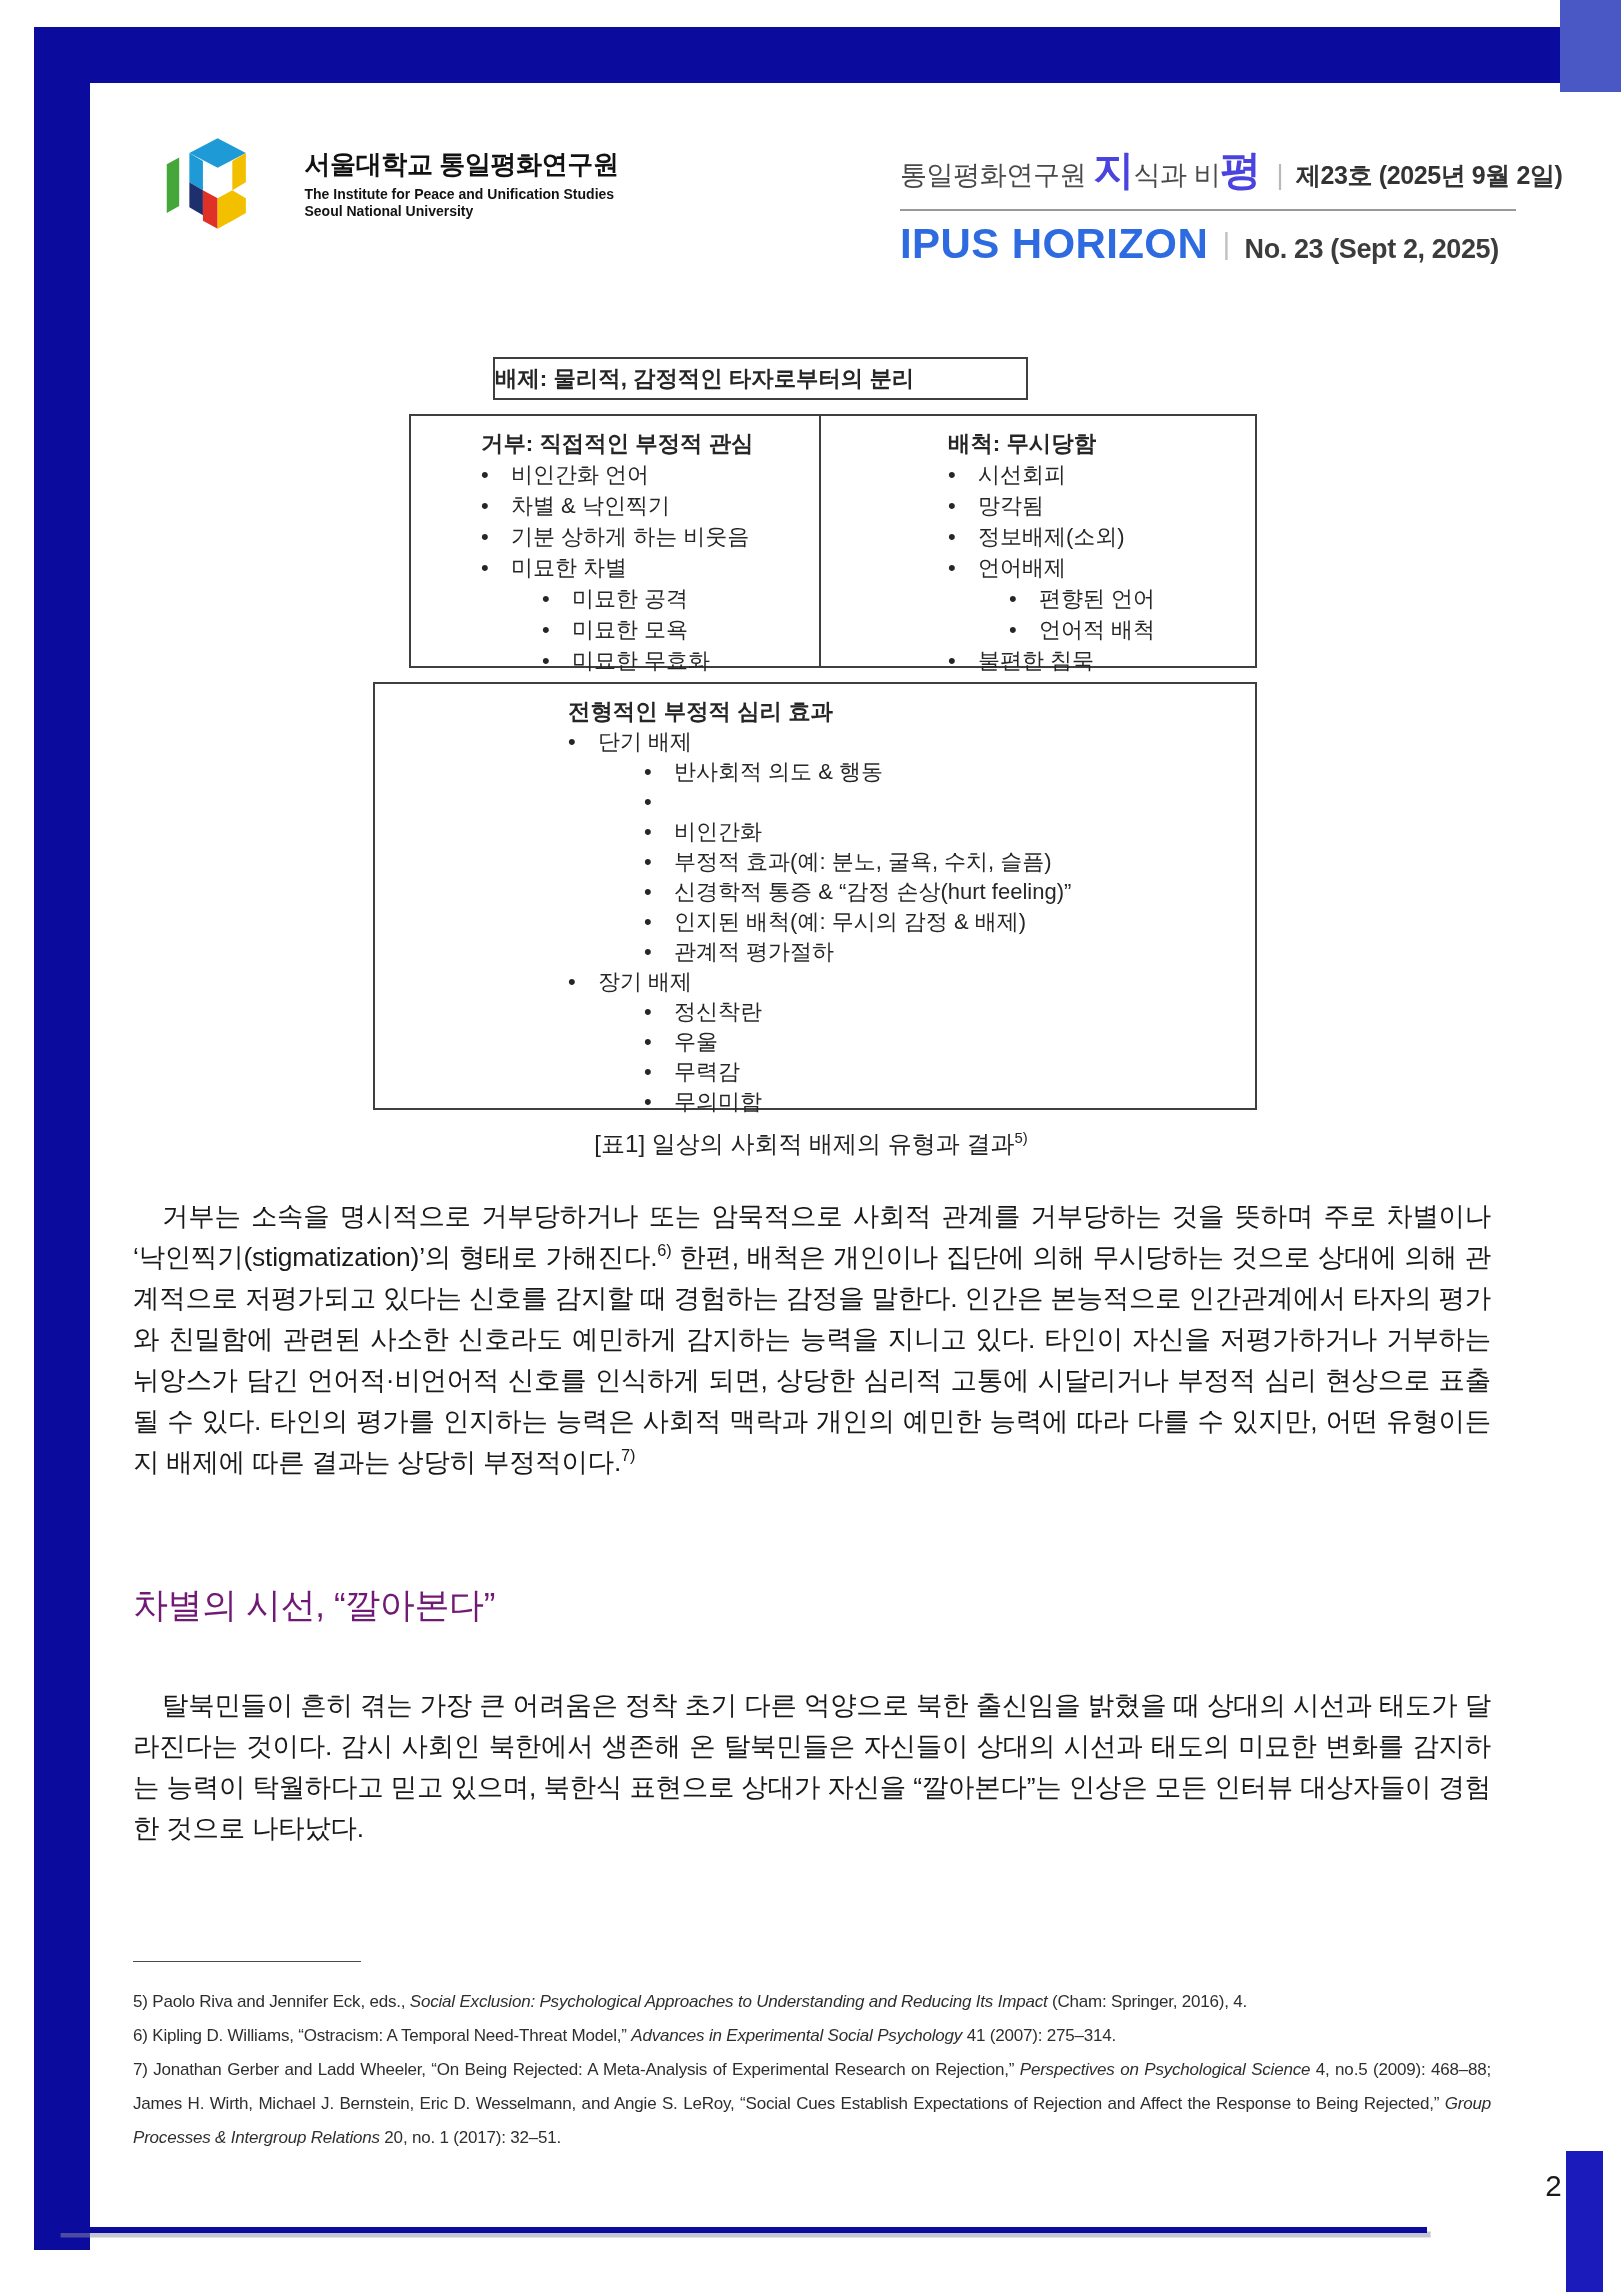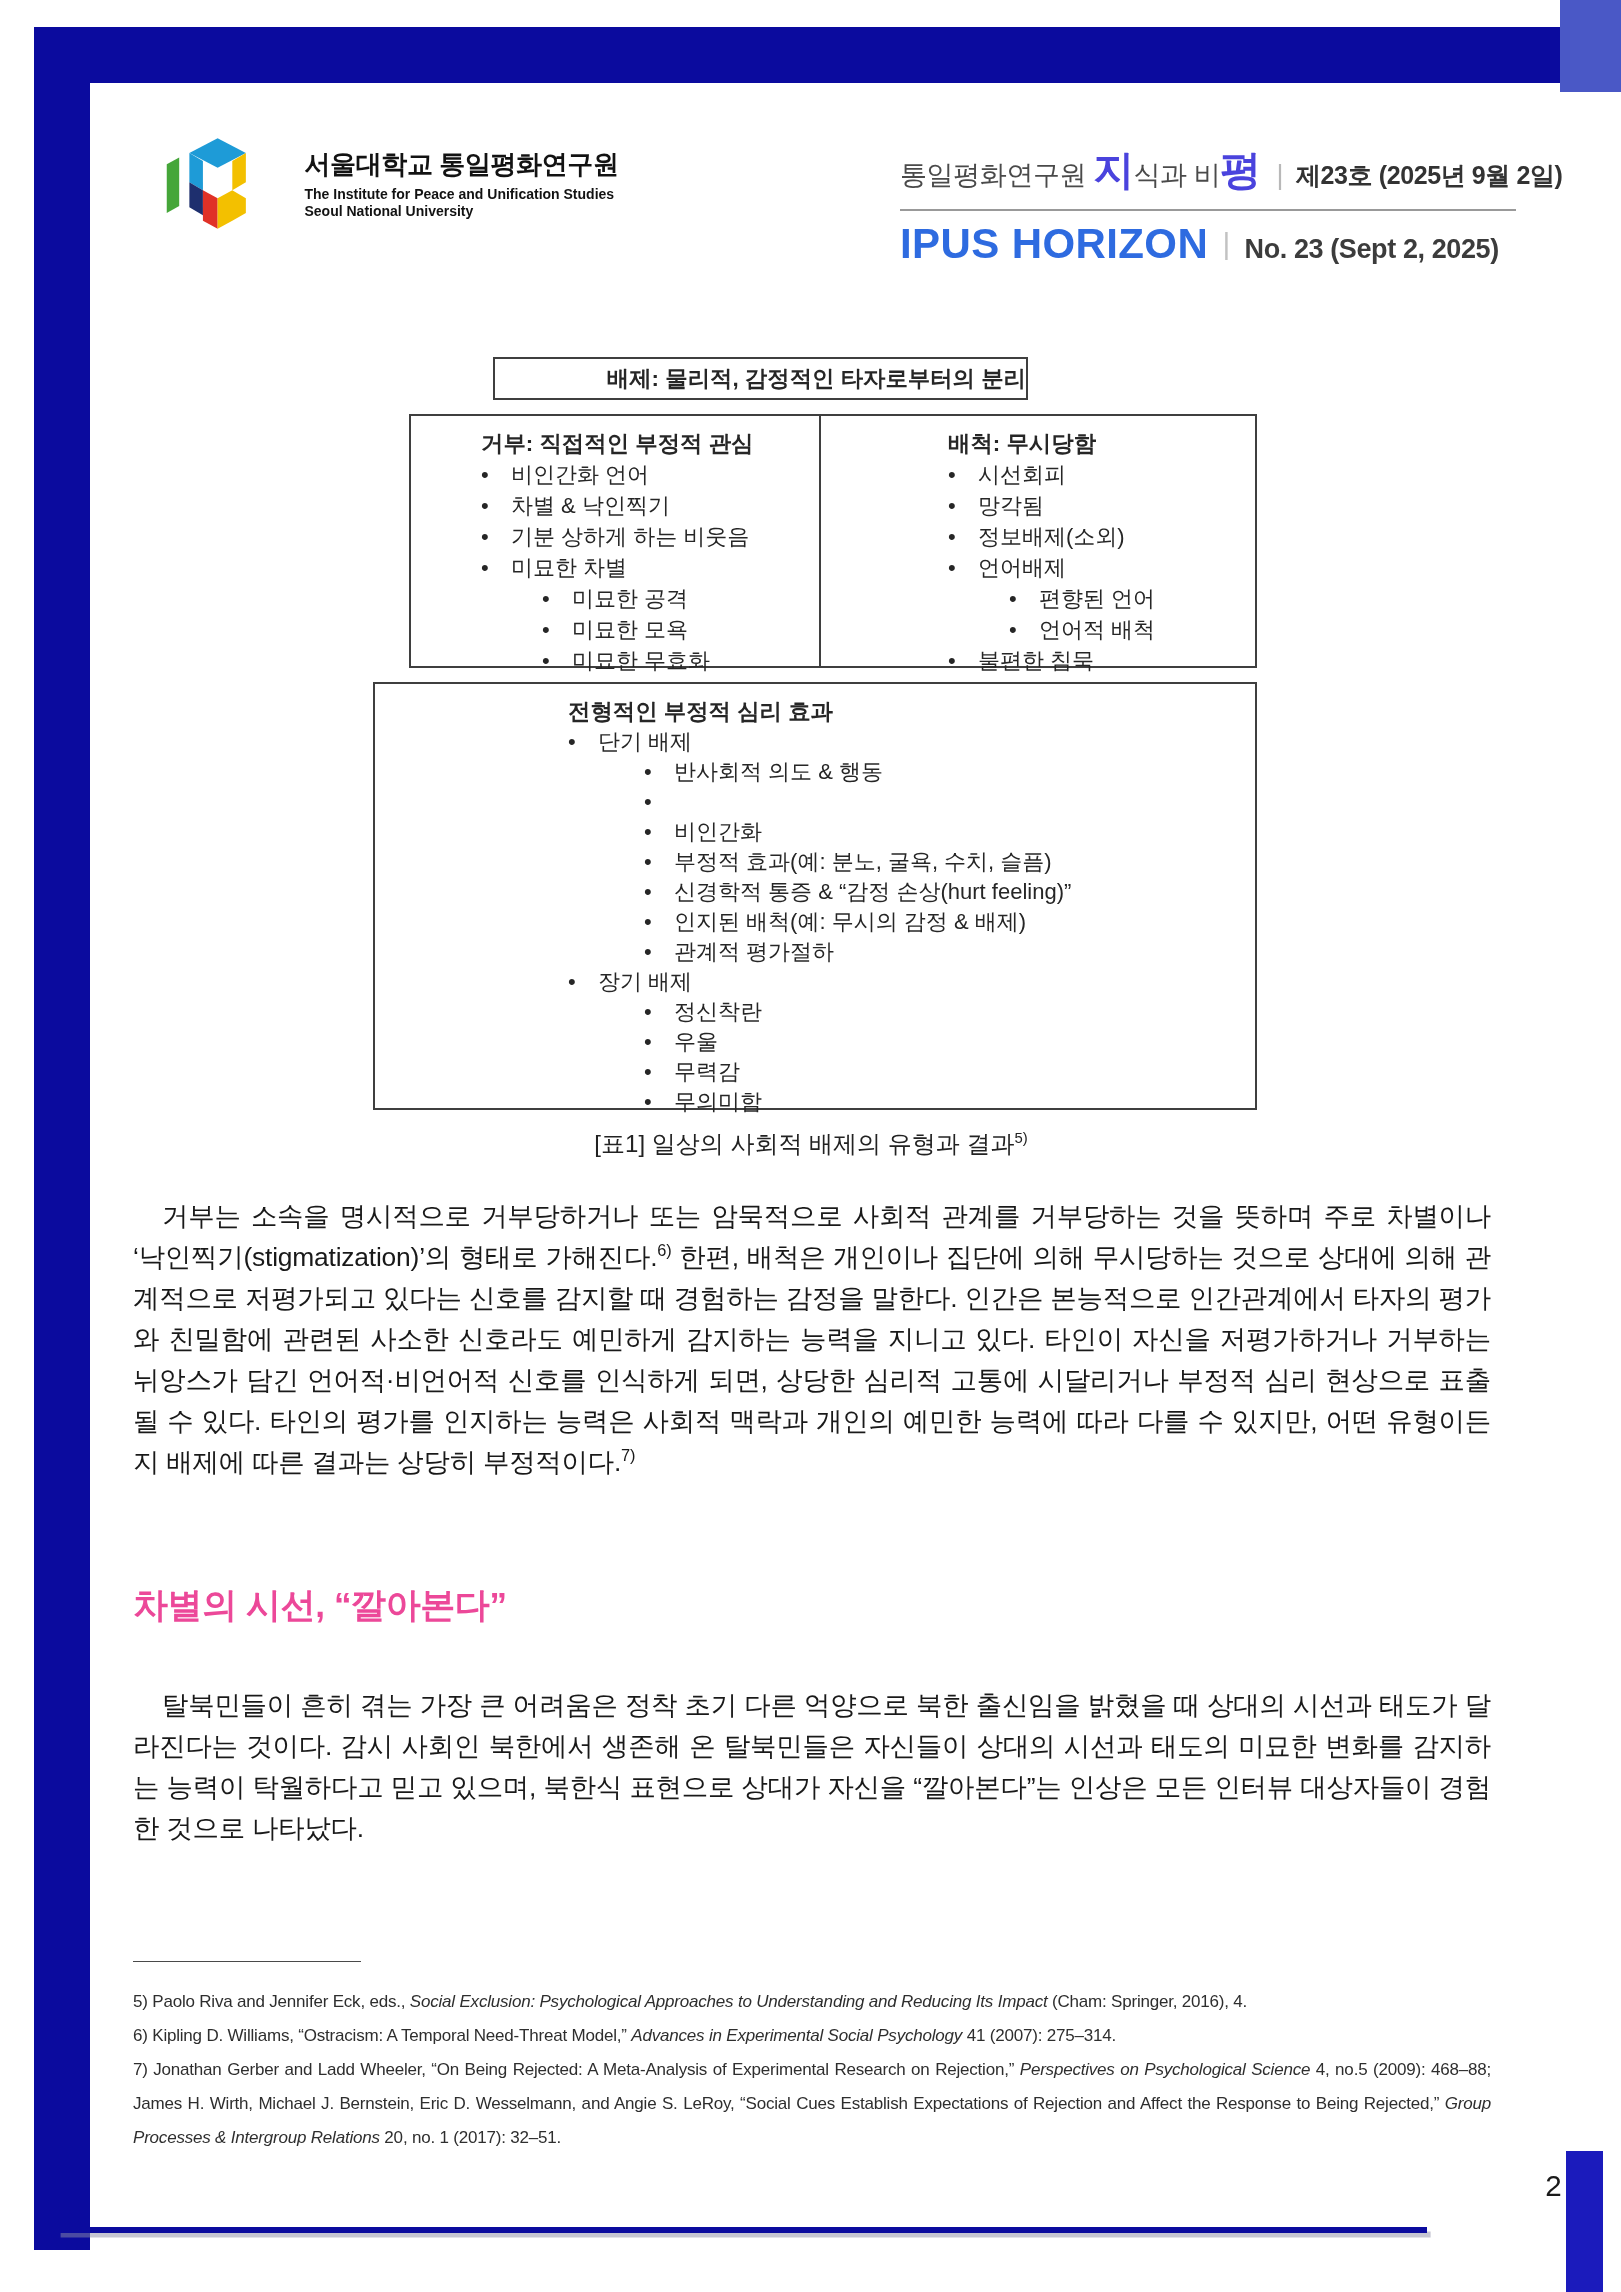--- a/index.html
+++ b/index.html
@@ -25,42 +25,42 @@
   .mh-big{font-size:41px;font-weight:800;color:#4a43dd;letter-spacing:-0.9px;}
   .mh-div{font-size:27px;color:#b8b8b8;font-weight:300;margin:0 12.5px 0 16px;}
   .mh-issue{font-size:25px;font-weight:600;color:#333;letter-spacing:-0.4px;}
   .mh-rule{border-top:2.7px solid #999;margin:10.7px 0 9px 0;}
   .mh-line2{white-space:nowrap;}
   .mh-title{font-size:42px;font-weight:800;color:#2e6be0;letter-spacing:0.4px;}
   .mh-div2{font-size:30px;color:#c2c2c2;font-weight:300;margin:0 14.3px;vertical-align:3.6px;}
   .mh-issue2{font-size:27px;font-weight:600;color:#3c3c3c;letter-spacing:-0.4px;}
   
   .box{position:absolute;border:2.7px solid #3f3f3f;background:#fff;color:#262626;box-sizing:border-box;}
-  .box-top{left:493px;top:357px;width:535px;height:43px;display:flex;align-items:center;justify-content:flex-end;
+  .box-top{left:493px;top:357px;width:535px;height:43px;display:flex;align-items:center;justify-content:flex-start;
            font-size:22.4px;font-weight:600;}
   .box-left{left:373px;top:414px;width:437px;height:254px;padding:11.6px 7.2px 0 70px;margin-left:36px;}
   .box-right{left:819px;top:414px;width:438px;height:254px;padding:11.6px 7.2px 0 127px;}
   .box-bottom{left:373px;top:682px;width:884px;height:428px;padding:13.4px 7.2px 0 193px;}
   .box-title{font-size:22.4px;font-weight:600;line-height:31px;}
   .di{display:flex;line-height:31px;font-size:22px;font-weight:500;}
   .di .blt{width:30px;flex:none;}
   .di.lv2{padding-left:61px;}
   .box-bottom .box-title{line-height:30px;}
   .box-bottom .di{line-height:30px;}
   .box-bottom .di.lv2{padding-left:76px;}
   .caption{position:absolute;left:0;width:1622px;top:1128px;text-align:center;
            font-size:24px;font-weight:500;color:#222;}
   
   .body-text{position:absolute;left:133px;width:1358px;font-size:26.4px;line-height:41px;
              color:#191919;text-align:justify;text-indent:29px;letter-spacing:-0.2px;}
   .p1{top:1196px;}
   .p2{top:1685px;}
   sup{font-size:0.62em;vertical-align:super;line-height:0;}
-  .section-h{position:absolute;left:133px;top:1582px;font-size:35px;font-weight:700;
-             color:#ec4899;letter-spacing:-0.4px;}
+  .section-h{position:absolute;left:133px;top:1582px;font-size:35px;font-weight:400;
+             color:#701a75;letter-spacing:-0.4px;}
   
   .fn-rule{position:absolute;left:133px;top:1961px;width:228px;border-top:1.8px solid #4a4a4a;}
   .footnotes{position:absolute;left:133px;width:1358px;top:1985px;font-size:17px;line-height:34px;
              color:#2e2e2e;text-align:justify;letter-spacing:-0.2px;}
   .page-num{position:absolute;left:1531px;top:2169px;width:45px;text-align:center;
             font-size:29.6px;color:#1a1a1a;}
 </style>
 </head>
 <body>
 

